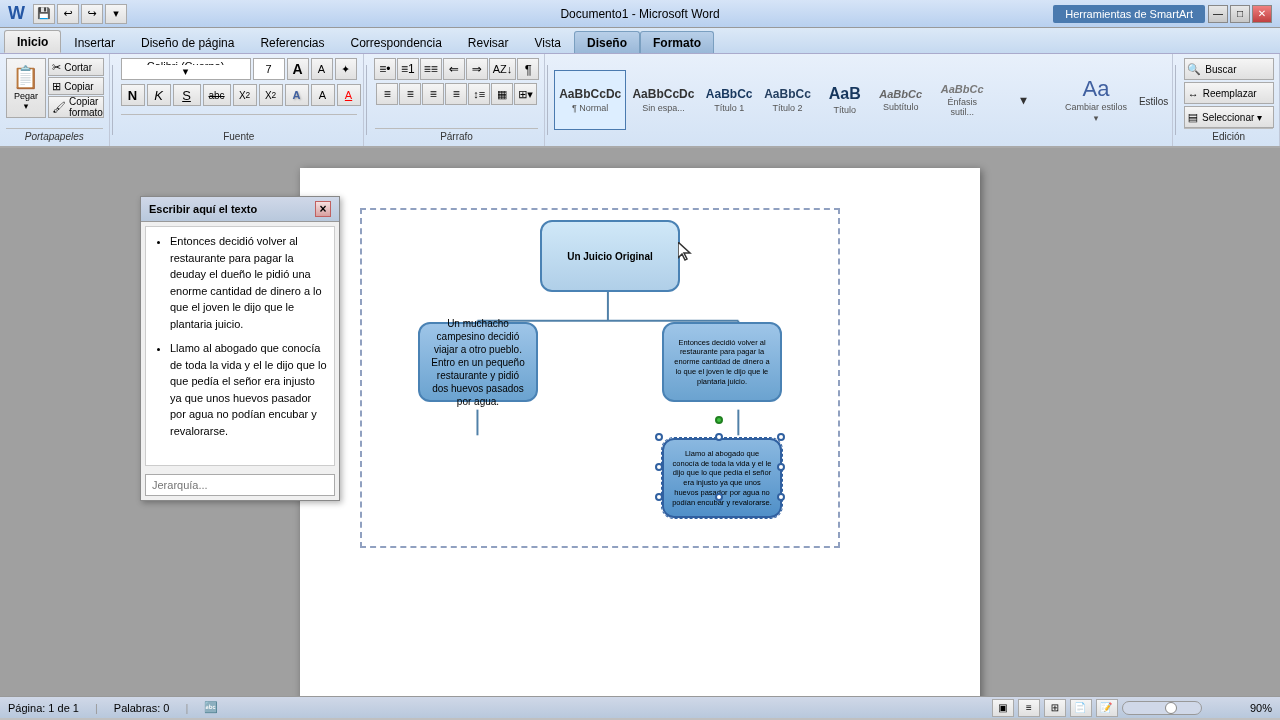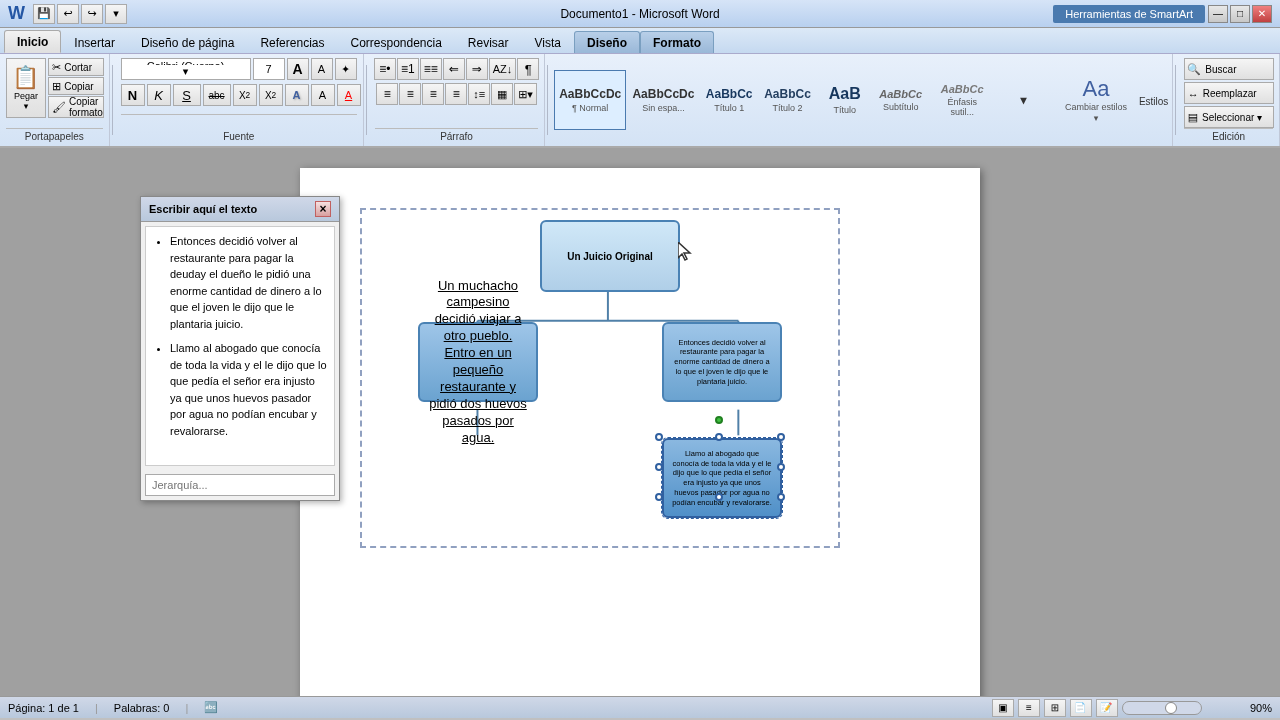--- a/index.html
+++ b/index.html
@@ -197,21 +197,21 @@
       top: 30px;
       width: 510px;
       height: 360px;
       border: 2px dashed #90a0c0;
       background: transparent;
       padding: 10px;
     }
     .sma-box {
       background: linear-gradient(to bottom, #9ec5e8 0%, #6ba3d0 100%);
       border: 2px solid #4a82b4;
-      border-radius: 6px;
+      border-radius: 12px;
       padding: 6px 8px;
       font-size: 9px;
       text-align: center;
       color: #000;
       position: absolute;
       display: flex;
       align-items: center;
       justify-content: center;
       line-height: 1.3;
     }
@@ -379,21 +379,21 @@
             <span>⊞</span>
               <span style="font-size:10px;">Copiar</span>
           </div>
           <div class="ribbon-btn" style="width:56px; justify-content:flex-start; gap:3px;">
             <span>🖌</span>
               <span style="font-size:10px;">Copiar formato</span>
           </div>
         </div>
       </div>
     </div>
-    <div class="ribbon-section-label" style="border-top:1px solid #bbb; width:100%; text-align:center; padding-top:2px;">Portapapeles</div>
+    <div class="ribbon-section-label" style="border-top:1px solid #bbb; width:100%; text-align:center; padding-top:2px;font-style:italic;">Portapapeles</div>
   </div>
   <div class="ribbon-divider"></div>
 
   <div class="ribbon-section" id="font-section" style="min-width:210px;">
     <div class="ribbon-content" style="flex-direction:column; align-items:flex-start; gap:2px; width:100%;">
       <div class="font-row">
         <div class="font-combo">
           <span style="font-size:11px; overflow:hidden; white-space:nowrap; max-width:100px;">Calibri (Cuerpo)</span>
           <span>▾</span>
         </div>
@@ -556,21 +556,21 @@
         <line x1="116" y1="202" x2="116" y2="228" stroke="#5080a8" stroke-width="2"></line>
 
         <line x1="380" y1="202" x2="380" y2="228" stroke="#5080a8" stroke-width="2"></line>
       </svg>
 
       <div class="sma-box top-box">
         <span style="font-size:10px; font-weight:bold;">Un Juicio Original</span>
       </div>
 
       <div class="sma-box mid-left">
-        <span style="font-size:13px;text-decoration:underline;">Un muchacho campesino decidió viajar a otro pueblo. Entro en un pequeño restaurante y pidió dos huevos pasados por agua.</span>
+        <span style="font-size:10px;">Un muchacho campesino decidió viajar a otro pueblo. Entro en un pequeño restaurante y pidió dos huevos pasados por agua.</span>
       </div>
 
       <div class="sma-box mid-right">
         <span style="font-size:7.5px;">Entonces decidió volver al restaurante para pagar la enorme cantidad de dinero a lo que el joven le dijo que le plantaria juicio.</span>
       </div>
 
 
       <div class="sma-box bot-right" style="outline: 1px dashed #3060a0;">
         <span style="font-size:7.5px;">Llamo al abogado que conocía de toda la vida y el le dijo que lo que pedía el señor era injusto ya que unos huevos pasador por agua no podían encubar y revalorarse.</span>
       </div>

